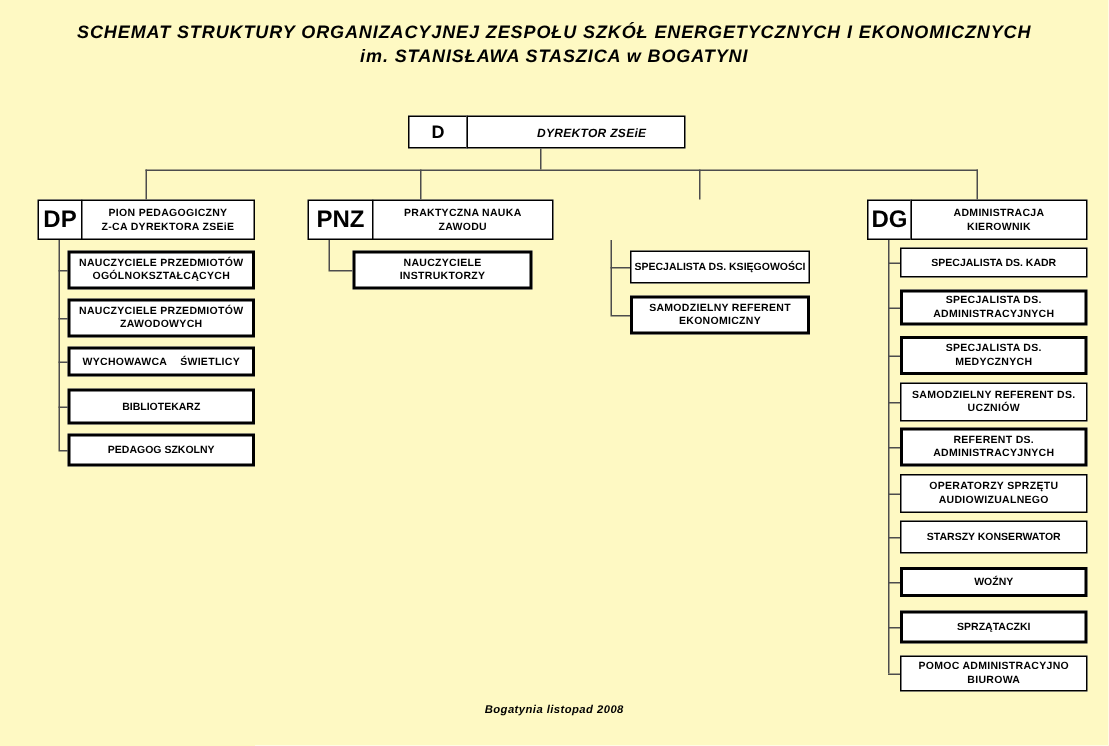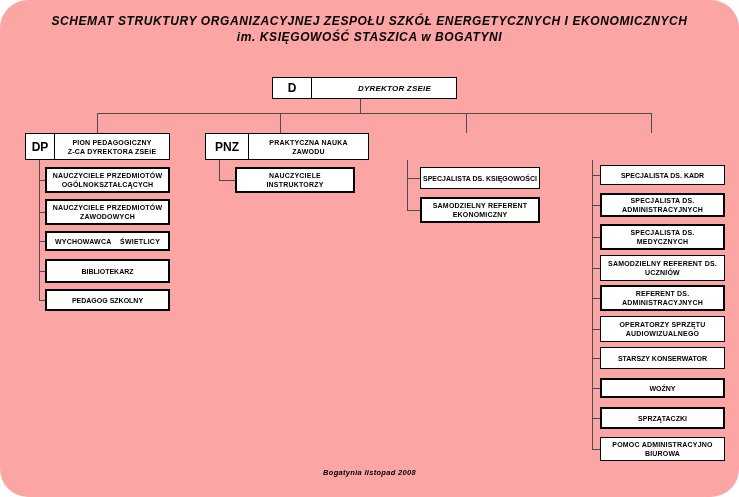--- a/index.html
+++ b/index.html
@@ -1,18 +1,18 @@
 <!DOCTYPE html>
 <html><head>
 <meta charset="utf-8">
 <style>
   html,body { margin:0; padding:0; background:#ffffff; }
   #canvas {
-    position:relative; width:739px; height:497px; background:#fca5a5;
-    font-family:"Liberation Sans", sans-serif; color:#000; overflow:hidden;border-radius:28px;
+    position:relative; width:739px; height:497px; background:#fef9c3;
+    font-family:"Liberation Sans", sans-serif; color:#000; overflow:hidden;
   }
   .title {
     position:absolute; top:13px; left:0; width:739px; text-align:center;
     font-weight:bold; font-style:italic; font-size:12px; line-height:16px;
     letter-spacing:0.6px; white-space:nowrap;
   }
   .box {
     position:absolute; box-sizing:border-box; background:#fff;
     border:1px solid #000; display:flex; align-items:center; justify-content:center;
     text-align:center; font-size:7px; font-weight:bold; line-height:9px;
@@ -20,21 +20,21 @@
   }
   .thick { border-width:2px; }
   .box span { display:block; width:100%; padding:0 3px; box-sizing:border-box; }
   .spread span { text-align:justify; text-align-last:justify; -moz-text-align-last:justify; padding:0 8px; }
   .narrow span { padding:0 16px; }
   .oneline span { white-space:nowrap; letter-spacing:0; padding:0 1px; }
   .hdr { position:absolute; display:flex; }
   .code {
     box-sizing:border-box; border:1px solid #000; background:#fff;
     display:flex; align-items:center; justify-content:center;
-    font-weight:bold; font-size:12px;
+    font-weight:bold; font-size:16px;
   }
   .hbox {
     box-sizing:border-box; border:1px solid #000; margin-left:-1px; background:#fff;
     display:flex; flex-direction:column; align-items:center; justify-content:center;
     font-size:7px; font-weight:bold; line-height:9px; letter-spacing:0.2px; text-align:center;
   }
   .root .code { font-size:12px; }
   .root .hbox { font-style:italic; font-size:8px; }
   .vline, .hline { position:absolute; background:#4d4d4d; }
   .vline { width:1px; }
@@ -44,21 +44,21 @@
     font-size:7.5px; font-weight:bold; font-style:italic; letter-spacing:0.3px;
   }
 </style>
 </head>
 <body>
 
 <div id="canvas">
 
   <div class="title">
     <div>SCHEMAT STRUKTURY ORGANIZACYJNEJ ZESPOŁU SZKÓŁ ENERGETYCZNYCH I EKONOMICZNYCH</div>
-    <div>im. KSIĘGOWOŚĆ STASZICA w BOGATYNI</div>
+    <div>im. STANISŁAWA STASZICA w BOGATYNI</div>
   </div>
 
   <div class="hdr root" style="left:272px; top:77px; height:22px;">
     <div class="code" style="width:40px;">D</div>
     <div class="hbox" style="width:146px;padding-left:21px;">
       <div>DYREKTOR ZSEiE</div>
     </div>
   </div>
 
   <div class="vline" style="left:360px; top:99px;  height:14px;"></div>
@@ -116,20 +116,27 @@
   <div class="hline" style="left:407px; top:178px; width:13px;"></div>
   <div class="hline" style="left:407px; top:210px; width:13px;"></div>
 
   <div class="box oneline" style="left:420px; top:167px; width:120px; height:22px;">
     <span>SPECJALISTA DS. KSIĘGOWOŚCI</span>
   </div>
   <div class="box thick" style="left:420px; top:197px; width:120px; height:26px;">
     <span>SAMODZIELNY REFERENT EKONOMICZNY</span>
   </div>
 
+  <div class="hdr" style="left:578px; top:133px; height:27px;">
+    <div class="code" style="width:30px;">DG</div>
+    <div class="hbox" style="width:118px;">
+      <div>ADMINISTRACJA</div>
+      <div>KIEROWNIK</div>
+    </div>
+  </div>
   <div class="vline" style="left:592px; top:160px; height:289px;"></div>
   <div class="hline" style="left:592px; top:175px; width:8px;"></div>
   <div class="hline" style="left:592px; top:205px; width:8px;"></div>
   <div class="hline" style="left:592px; top:237px; width:8px;"></div>
   <div class="hline" style="left:592px; top:268px; width:8px;"></div>
   <div class="hline" style="left:592px; top:298px; width:8px;"></div>
   <div class="hline" style="left:592px; top:329px; width:8px;"></div>
   <div class="hline" style="left:592px; top:358px; width:8px;"></div>
   <div class="hline" style="left:592px; top:388px; width:8px;"></div>
   <div class="hline" style="left:592px; top:418px; width:8px;"></div>

